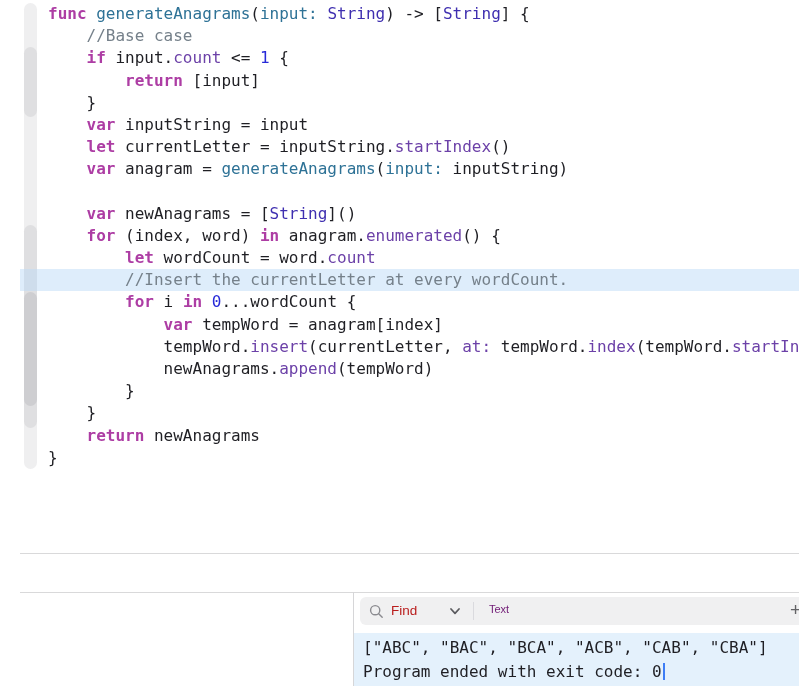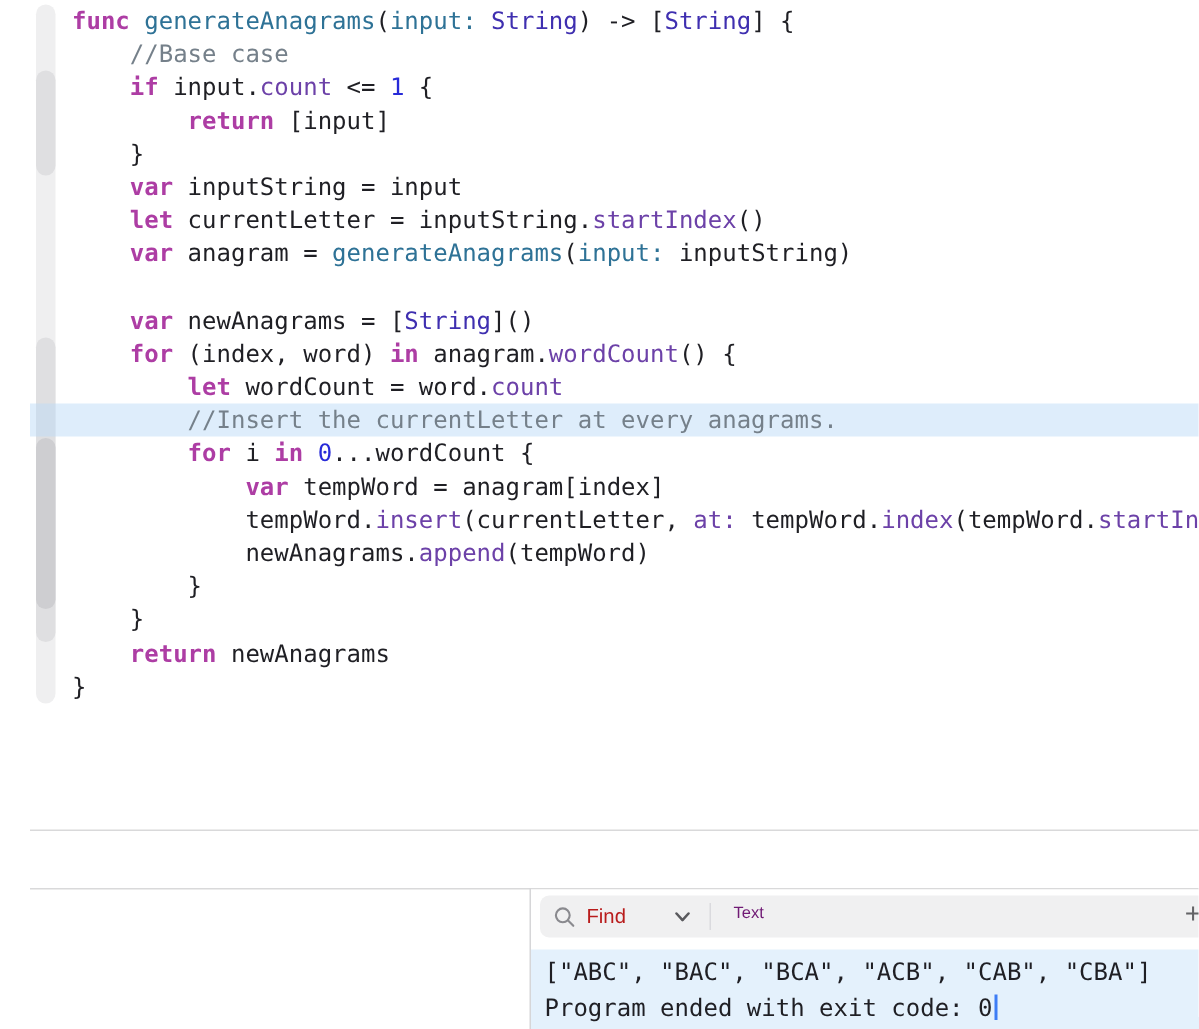--- a/index.html
+++ b/index.html
@@ -68,23 +68,23 @@
       <div class="line"><span class="c-k">func</span><span class="c-p"> </span><span class="c-d">generateAnagrams</span><span class="c-p">(</span><span class="c-d">input:</span><span class="c-p"> </span><span class="c-t">String</span><span class="c-p">) -&gt; [</span><span class="c-t">String</span><span class="c-p">] {</span></div>
       <div class="line"><span class="c-p">    </span><span class="c-c">//Base case</span></div>
       <div class="line"><span class="c-p">    </span><span class="c-k">if</span><span class="c-p"> input.</span><span class="c-m">count</span><span class="c-p"> &lt;= </span><span class="c-n">1</span><span class="c-p"> {</span></div>
       <div class="line"><span class="c-p">        </span><span class="c-k">return</span><span class="c-p"> [input]</span></div>
       <div class="line"><span class="c-p">    }</span></div>
       <div class="line"><span class="c-p">    </span><span class="c-k">var</span><span class="c-p"> inputString = input</span></div>
       <div class="line"><span class="c-p">    </span><span class="c-k">let</span><span class="c-p"> currentLetter = inputString.</span><span class="c-m">startIndex</span><span class="c-p">()</span></div>
       <div class="line"><span class="c-p">    </span><span class="c-k">var</span><span class="c-p"> anagram = </span><span class="c-d">generateAnagrams</span><span class="c-p">(</span><span class="c-d">input:</span><span class="c-p"> inputString)</span></div>
       <div class="line">&nbsp;</div>
       <div class="line"><span class="c-p">    </span><span class="c-k">var</span><span class="c-p"> newAnagrams = [</span><span class="c-t">String</span><span class="c-p">]()</span></div>
-      <div class="line"><span class="c-p">    </span><span class="c-k">for</span><span class="c-p"> (index, word) </span><span class="c-k">in</span><span class="c-p"> anagram.</span><span class="c-m">wordCount</span><span class="c-p">() {</span></div>
+      <div class="line"><span class="c-p">    </span><span class="c-k">for</span><span class="c-p"> (index, word) </span><span class="c-k">in</span><span class="c-p"> anagram.</span><span class="c-m">enumerated</span><span class="c-p">() {</span></div>
       <div class="line"><span class="c-p">        </span><span class="c-k">let</span><span class="c-p"> wordCount = word.</span><span class="c-m">count</span></div>
-      <div class="line hl"><span class="c-p">        </span><span class="c-c">//Insert the currentLetter at every anagrams.</span></div>
+      <div class="line hl"><span class="c-p">        </span><span class="c-c">//Insert the currentLetter at every wordCount.</span></div>
       <div class="line"><span class="c-p">        </span><span class="c-k">for</span><span class="c-p"> i </span><span class="c-k">in</span><span class="c-p"> </span><span class="c-n">0</span><span class="c-p">...wordCount {</span></div>
       <div class="line"><span class="c-p">            </span><span class="c-k">var</span><span class="c-p"> tempWord = anagram[index]</span></div>
       <div class="line"><span class="c-p">            tempWord.</span><span class="c-m">insert</span><span class="c-p">(currentLetter, </span><span class="c-m">at:</span><span class="c-p"> tempWord.</span><span class="c-m">index</span><span class="c-p">(tempWord.</span><span class="c-m">startIndex</span></div>
       <div class="line"><span class="c-p">            newAnagrams.</span><span class="c-m">append</span><span class="c-p">(tempWord)</span></div>
       <div class="line"><span class="c-p">        }</span></div>
       <div class="line"><span class="c-p">    }</span></div>
       <div class="line"><span class="c-p">    </span><span class="c-k">return</span><span class="c-p"> newAnagrams</span></div>
       <div class="line"><span class="c-p">}</span></div>
       <div class="line">&nbsp;</div>
     </div>

